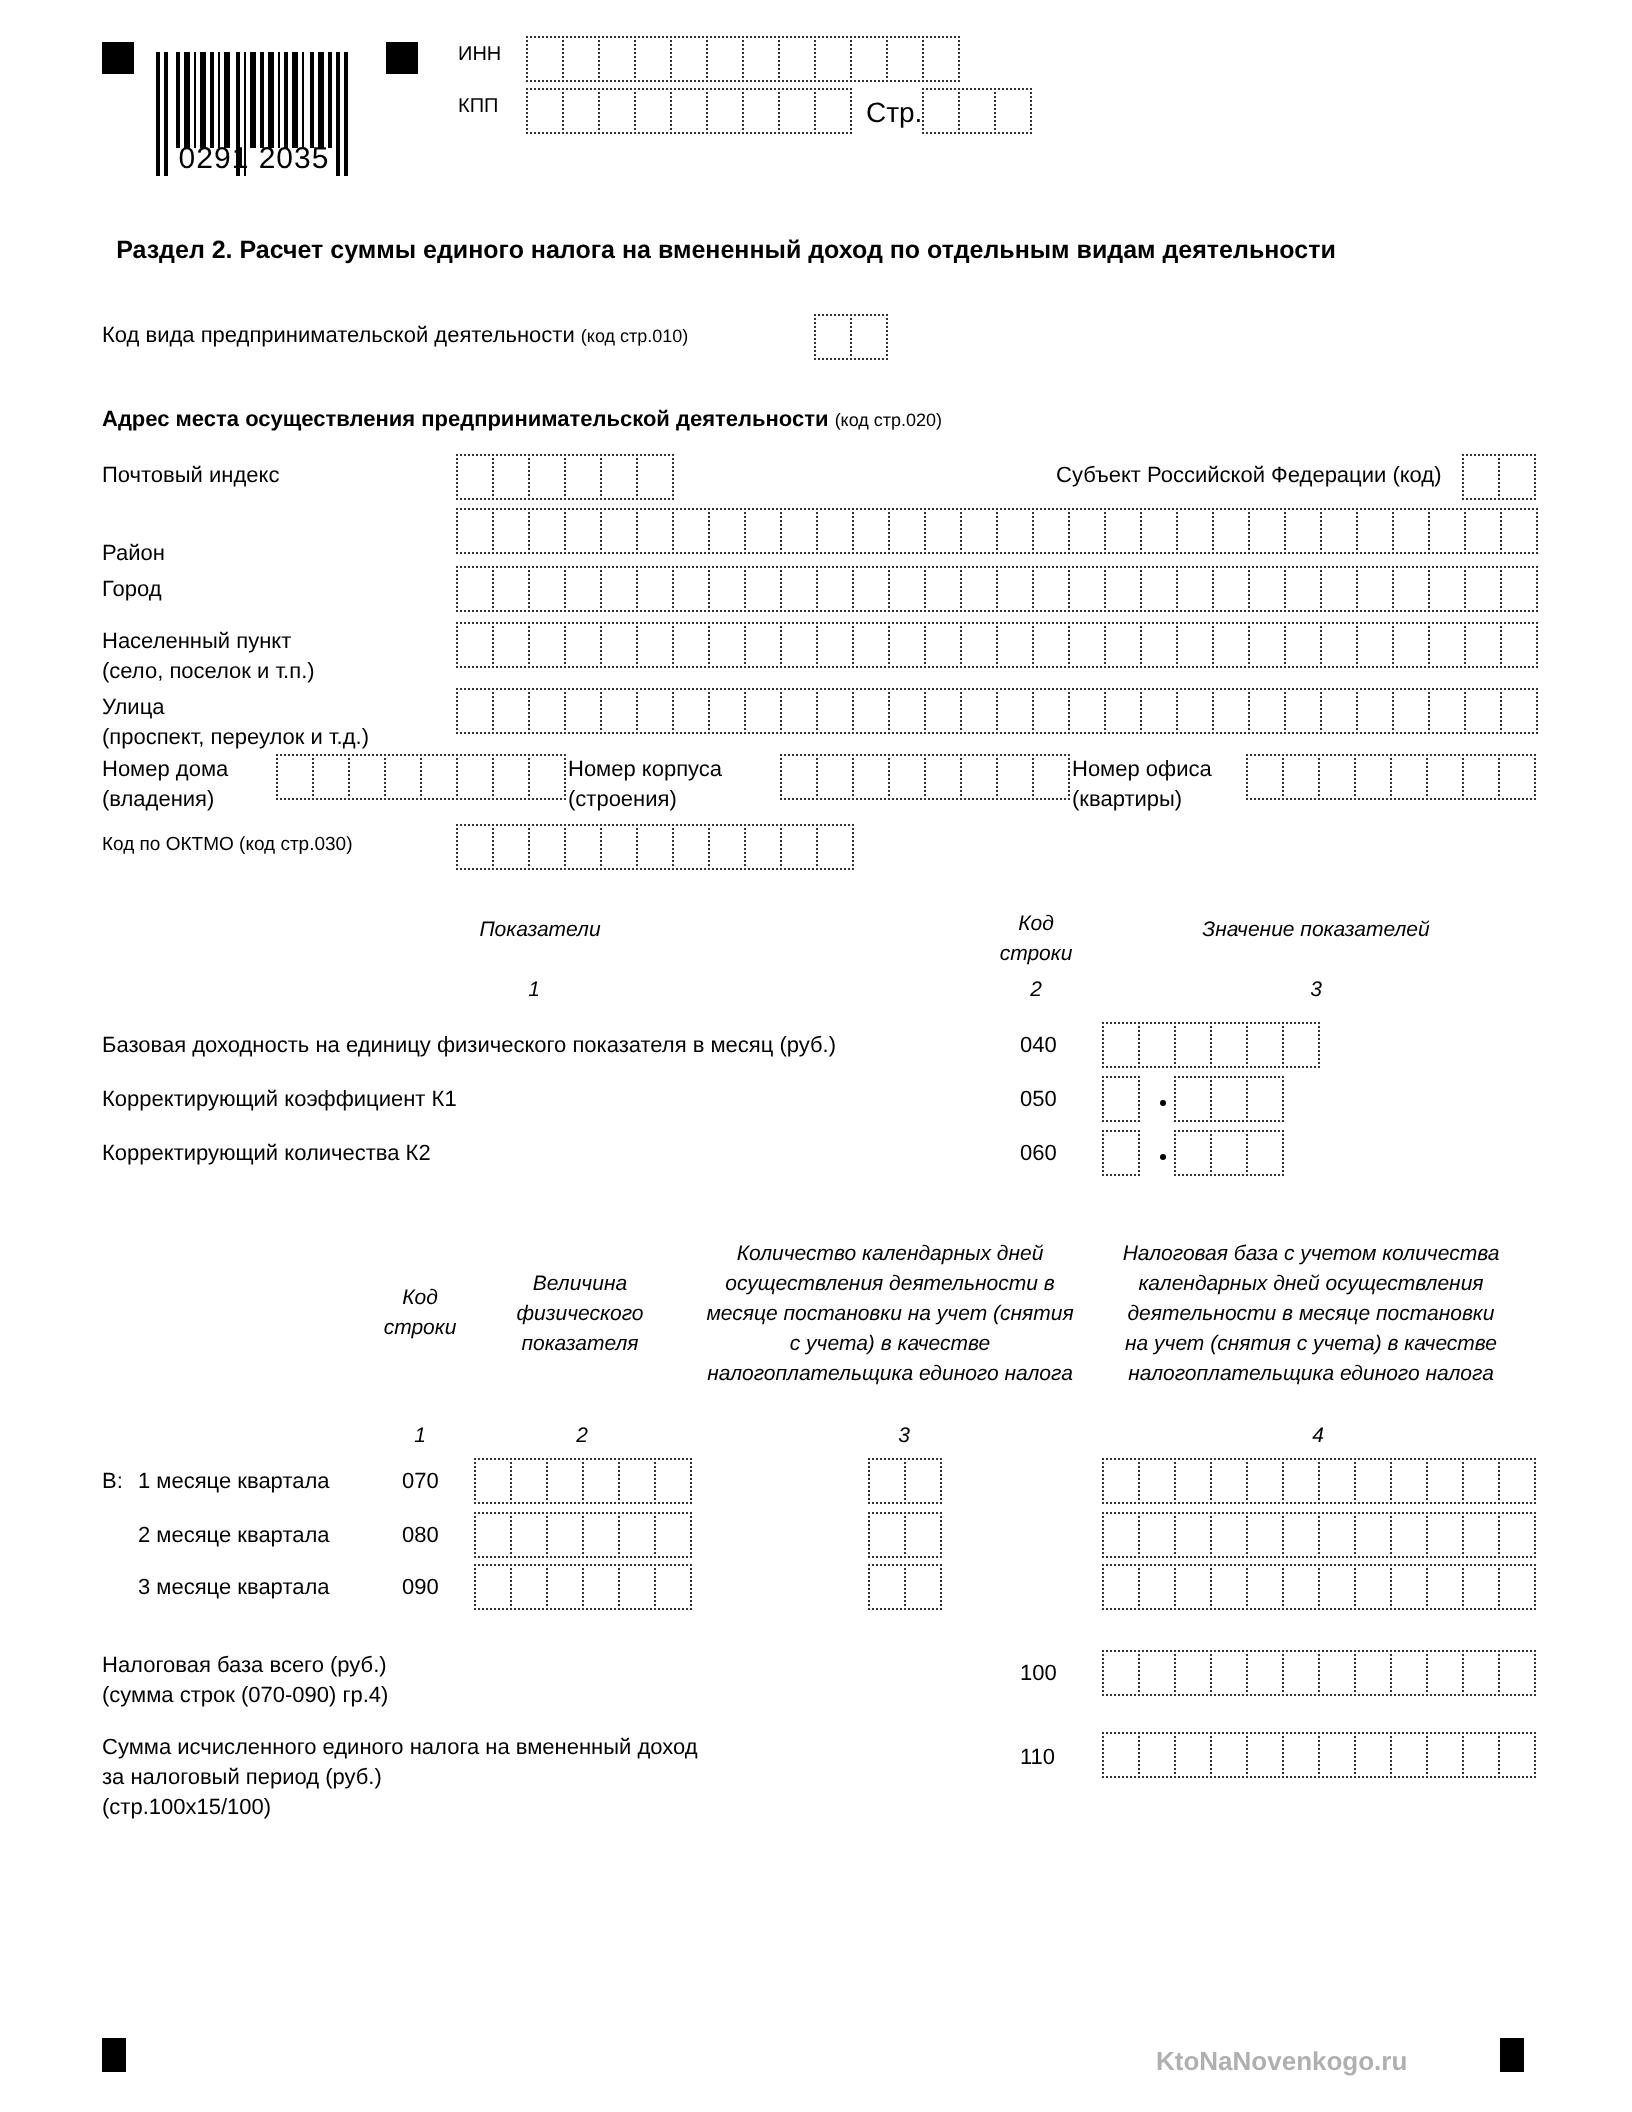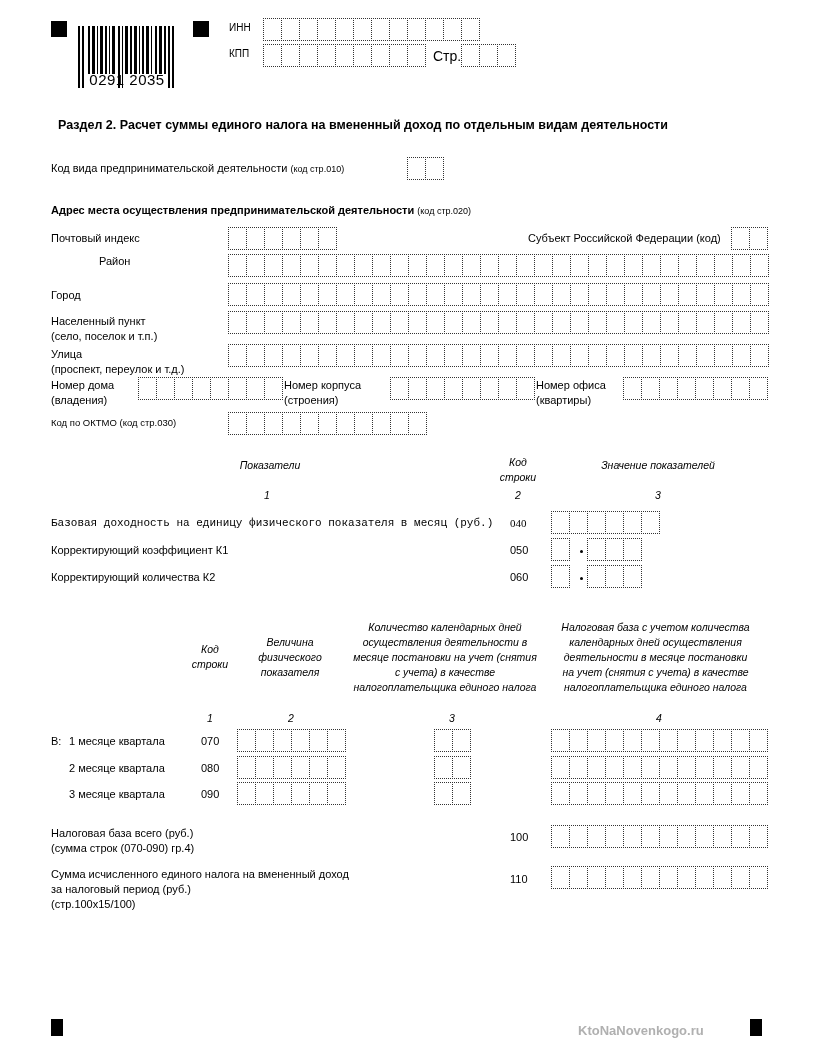--- a/index.html
+++ b/index.html
@@ -117,21 +117,21 @@
     <div class="cell"></div>
     <div class="cell"></div>
     <div class="cell"></div>
   </div>
 <div class="txt" style="left:528px;top:231px;">Субъект Российской Федерации (код)</div>
 <div class="cells" style="left:731px;top:227px;">
     <div class="cell"></div>
     <div class="cell"></div>
   </div>
 
-<div class="txt" style="left:51px;top:254px;margin-left:48px;">Район</div>
+<div class="txt" style="left:51px;top:270px;">Район</div>
 <div class="cells" style="left:228px;top:254px;">
     <div class="cell"></div>
     <div class="cell"></div>
     <div class="cell"></div>
     <div class="cell"></div>
     <div class="cell"></div>
     <div class="cell"></div>
     <div class="cell"></div>
     <div class="cell"></div>
     <div class="cell"></div>
@@ -327,22 +327,22 @@
 <div class="hdr" style="left:180px;top:458px;width:180px;">Показатели</div>
 <div class="hdr" style="left:488px;top:455px;width:60px;">
   <div>Код</div>
   <div>строки</div>
 </div>
 <div class="hdr" style="left:568px;top:458px;width:180px;">Значение показателей</div>
 <div class="hdr" style="left:257px;top:488px;width:20px;">1</div>
 <div class="hdr" style="left:508px;top:488px;width:20px;">2</div>
 <div class="hdr" style="left:648px;top:488px;width:20px;">3</div>
 
-<div class="txt" style="left:51px;top:516px;font-family:Liberation Mono, monospace;">Базовая доходность на единицу физического показателя в месяц (руб.)</div>
-<div class="txt" style="left:510px;top:516px;font-family:Liberation Serif, serif;">040</div>
+<div class="txt" style="left:51px;top:516px;">Базовая доходность на единицу физического показателя в месяц (руб.)</div>
+<div class="txt" style="left:510px;top:516px;">040</div>
 <div class="cells" style="left:551px;top:511px;">
     <div class="cell"></div>
     <div class="cell"></div>
     <div class="cell"></div>
     <div class="cell"></div>
     <div class="cell"></div>
     <div class="cell"></div>
   </div>
 
 <div class="txt" style="left:51px;top:543px;">Корректирующий коэффициент К1</div>

